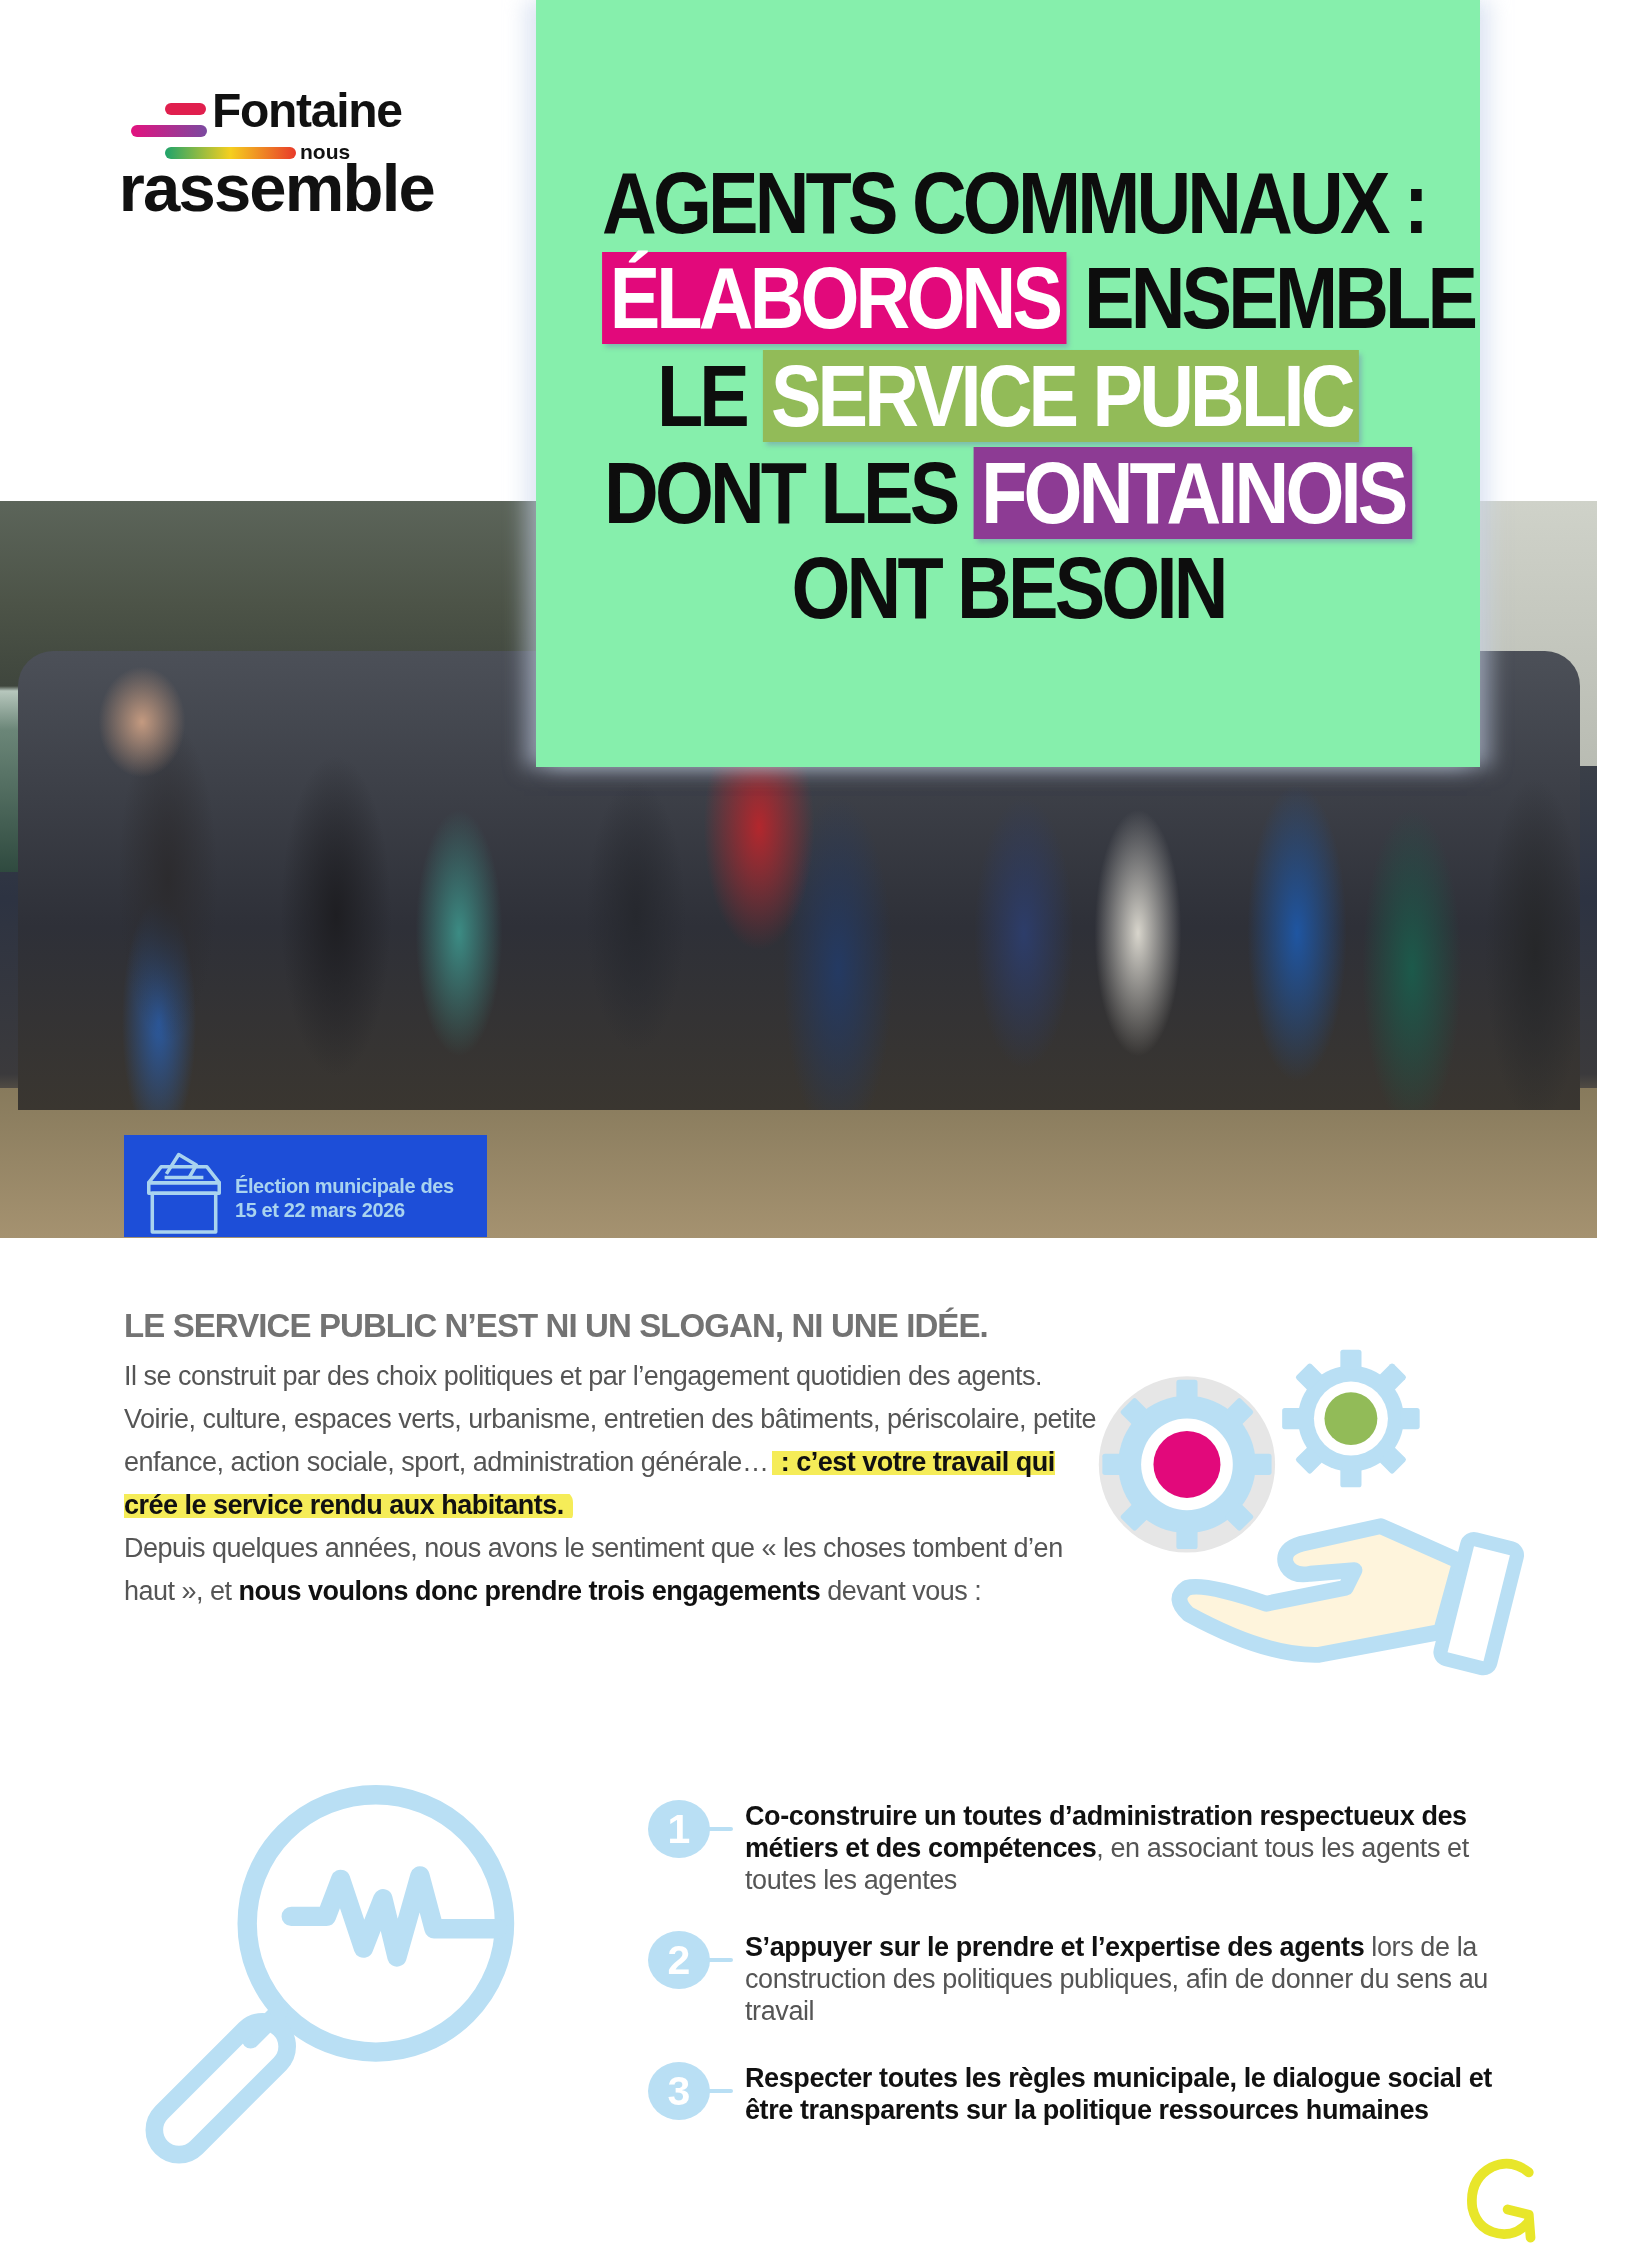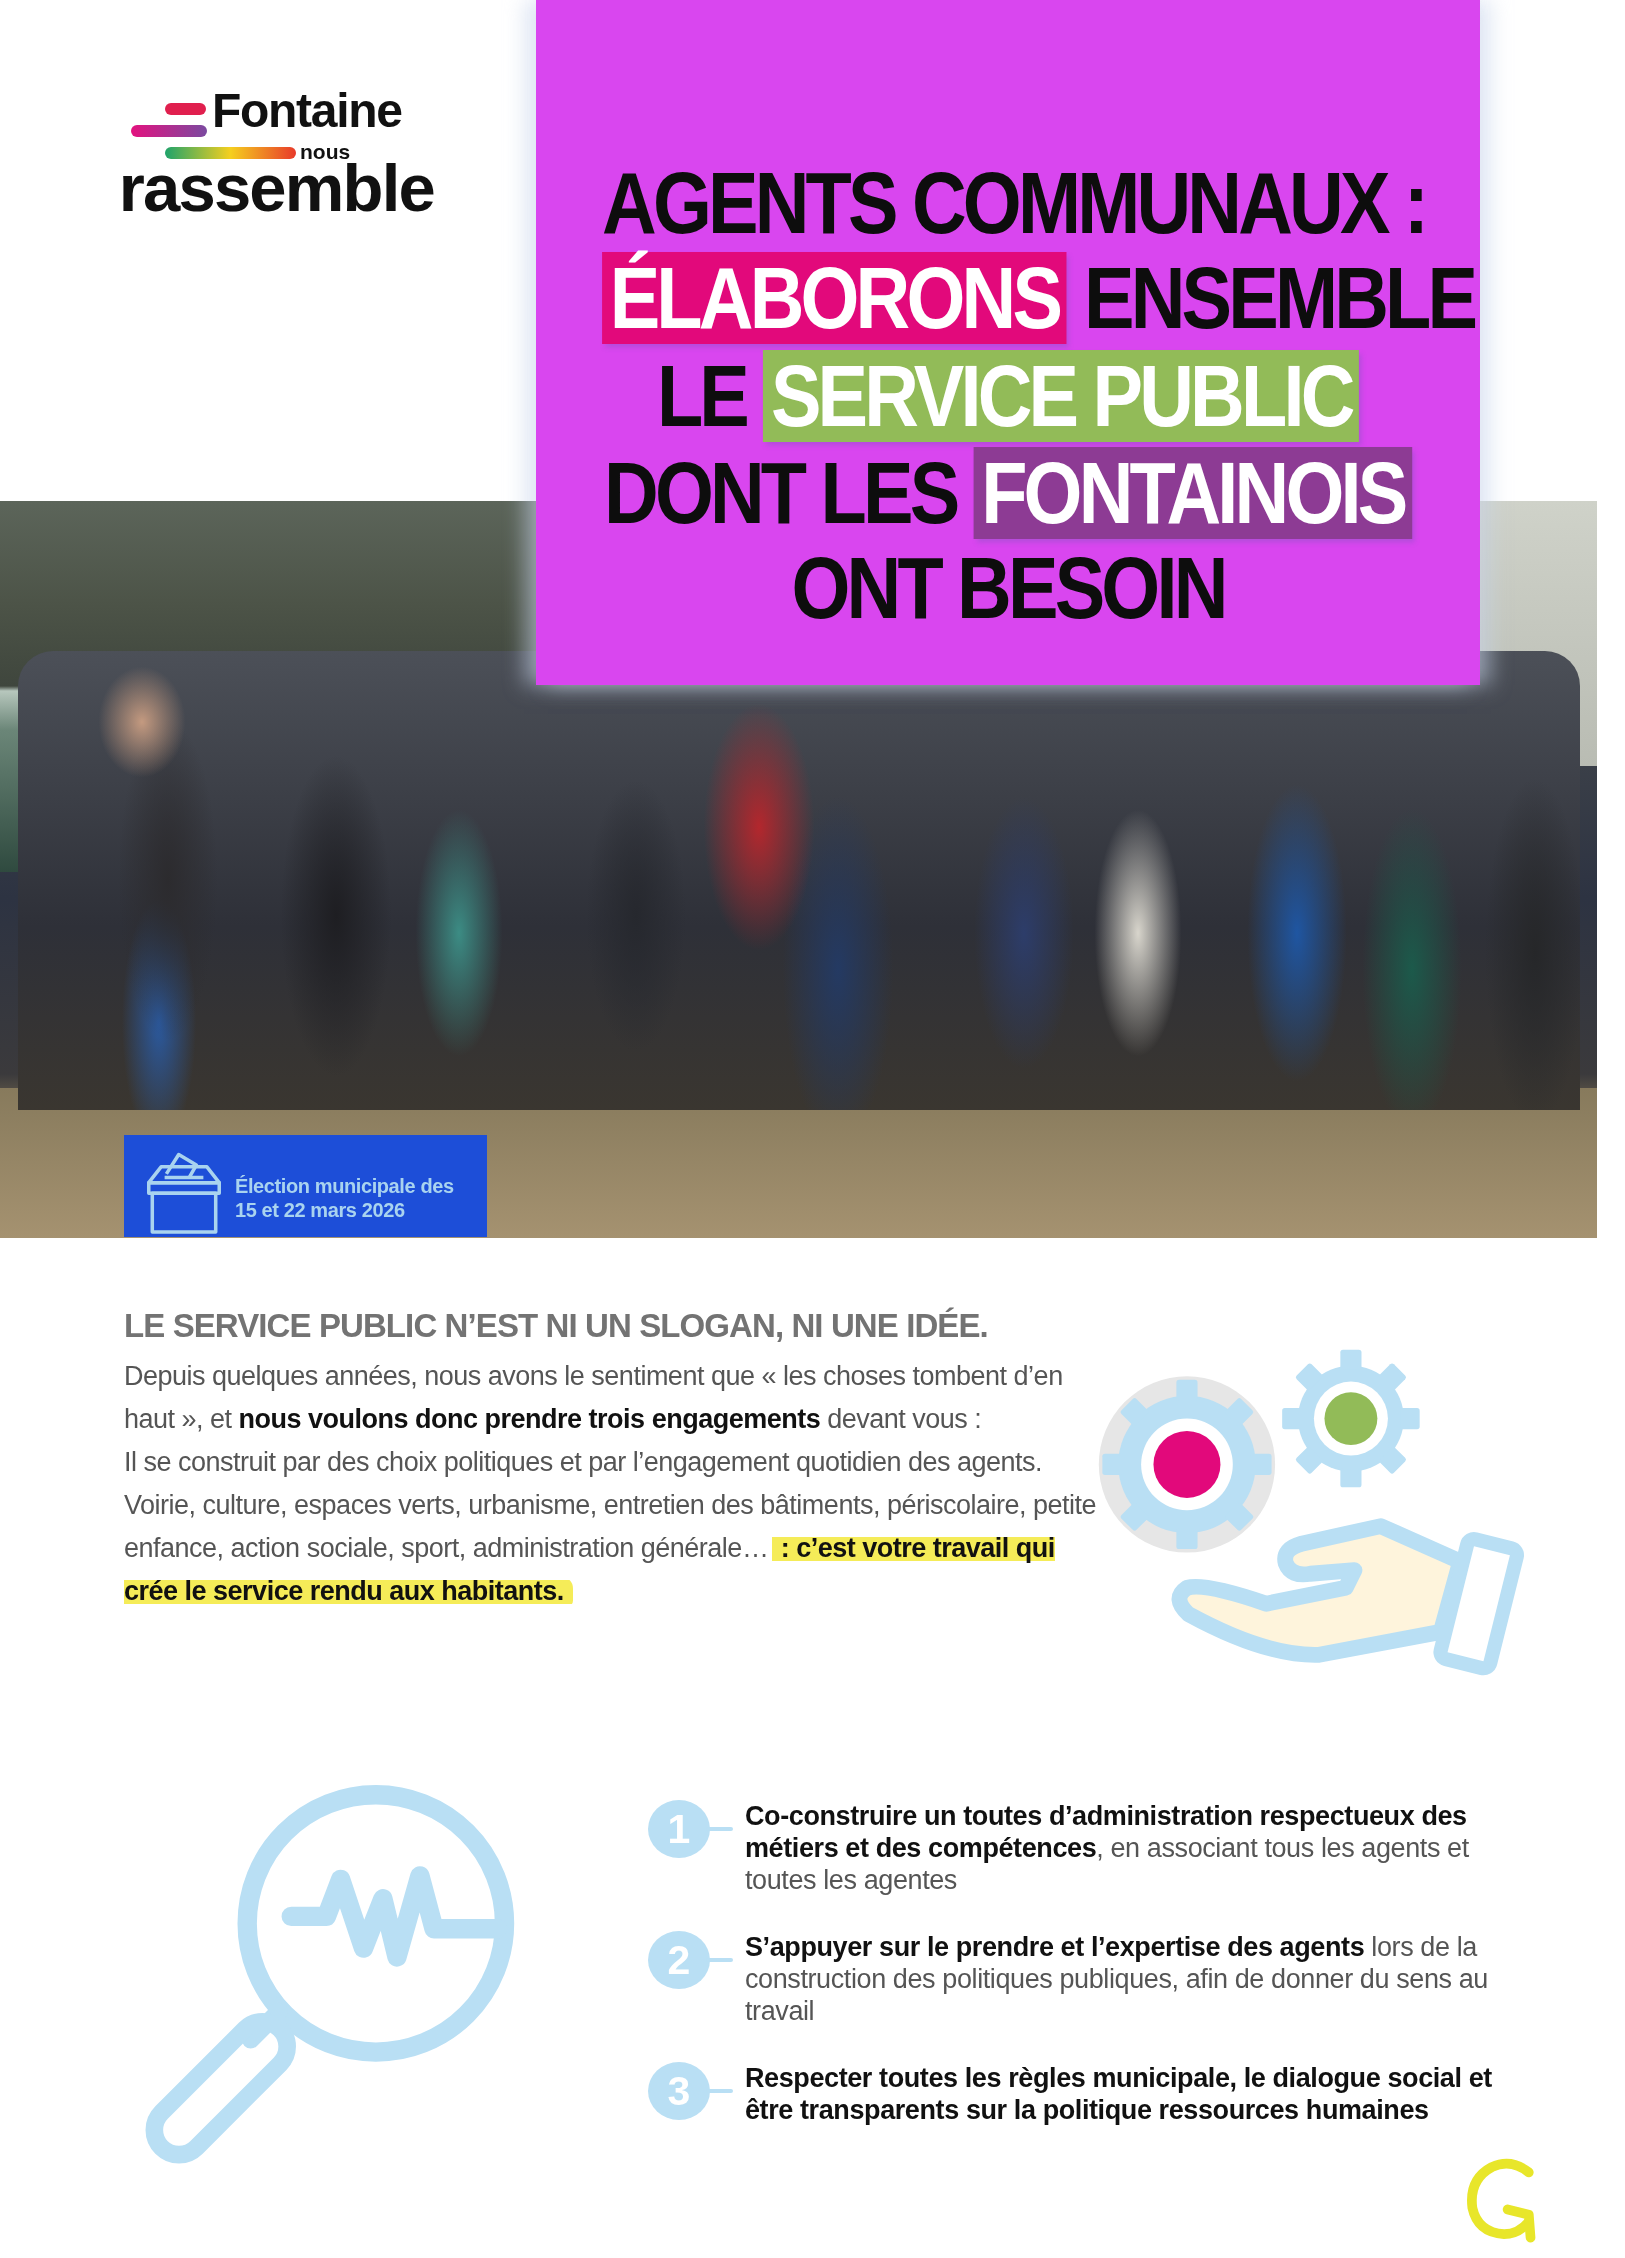--- a/index.html
+++ b/index.html
@@ -42,21 +42,21 @@
       radial-gradient(ellipse 71px 212px at 1279px 282px, #1f56a2, transparent 70%),
       radial-gradient(ellipse 71px 229px at 1394px 318px, #1c5a4b, transparent 70%),
       radial-gradient(ellipse 71px 247px at 1517px 300px, #262729, transparent 70%),
       linear-gradient(180deg, #4c5058, #2e3038 60%, #3a3630);
     border-radius: 35px 35px 0 0;
   }
   .photo .ground { position: absolute; left: 0; bottom: 0; width: 100%; height: 150px;
     background: linear-gradient(180deg, #877a5c, #a59270); }
 
   
-  .title-card { position: absolute; left: 536px; top: 0; width: 944px; height: 685px; background: #d946ef;
+  .title-card { position: absolute; left: 536px; top: 0; width: 944px; height: 767px; background: #86efac;
     box-shadow: -12.4px 0 19.4px rgba(200, 214, 235, 0.55), 12.4px 0 19.4px rgba(200, 214, 235, 0.55); padding-left: 38px; }
   .headline { position: absolute; left: 0; top: 159px; width: 100%; text-align: center; }
   .hl-line { display: block; white-space: nowrap; font-family: "Liberation Sans", sans-serif; font-weight: 700;
     font-size: 88px; line-height: 88px; letter-spacing: -4.4px; transform: scaleX(0.86); transform-origin: center; color: #0d0d0d; }
   .hl-line + .hl-line { margin-top: 5.3px; }
   .chip { display: inline-block; color: #ffffff; padding: 0 8.8px; line-height: 92px; box-shadow: 3.5px 3.5px 5.3px rgba(110, 90, 180, 0.35); }
   .chip.pink { background: #e2097b; }
   .chip.green { background: #92bb58; }
   .chip.purple { background: #8d3b94; }
 
@@ -138,24 +138,24 @@
   </svg>
   <div class="election-text">
     <div>Élection municipale des</div>
     <div>15 et 22 mars 2026</div>
   </div>
 </div>
 
 <h2 class="section-title">LE SERVICE PUBLIC N’EST NI UN SLOGAN, NI UNE IDÉE.</h2>
 <div class="body-text">
   <p>
-    <span>Depuis quelques années, nous avons le sentiment que « les choses tombent d’en haut », et </span><b>nous voulons donc prendre trois engagements</b><span> devant vous :</span>
+    <span>Il se construit par des choix politiques et par l’engagement quotidien des agents. Voirie, culture, espaces verts, urbanisme, entretien des bâtiments, périscolaire, petite enfance, action sociale, sport, administration générale… </span><b class="hl">: c’est votre travail qui crée le service rendu aux habitants.</b>
   </p>
   <p>
-    <span>Il se construit par des choix politiques et par l’engagement quotidien des agents. Voirie, culture, espaces verts, urbanisme, entretien des bâtiments, périscolaire, petite enfance, action sociale, sport, administration générale… </span><b class="hl">: c’est votre travail qui crée le service rendu aux habitants.</b>
+    <span>Depuis quelques années, nous avons le sentiment que « les choses tombent d’en haut », et </span><b>nous voulons donc prendre trois engagements</b><span> devant vous :</span>
   </p>
 </div>
 
 <svg class="gears" viewBox="0 0 540 420">
   <circle cx="110" cy="160" r="100" fill="#e6e6e6"></circle>
   <g fill="#b9dff4">
     <circle cx="110" cy="160" r="78"></circle>
     <g id="teethA">
       <rect x="98" y="64" width="24" height="24" rx="3"></rect>
       <rect x="98" y="232" width="24" height="24" rx="3"></rect>

